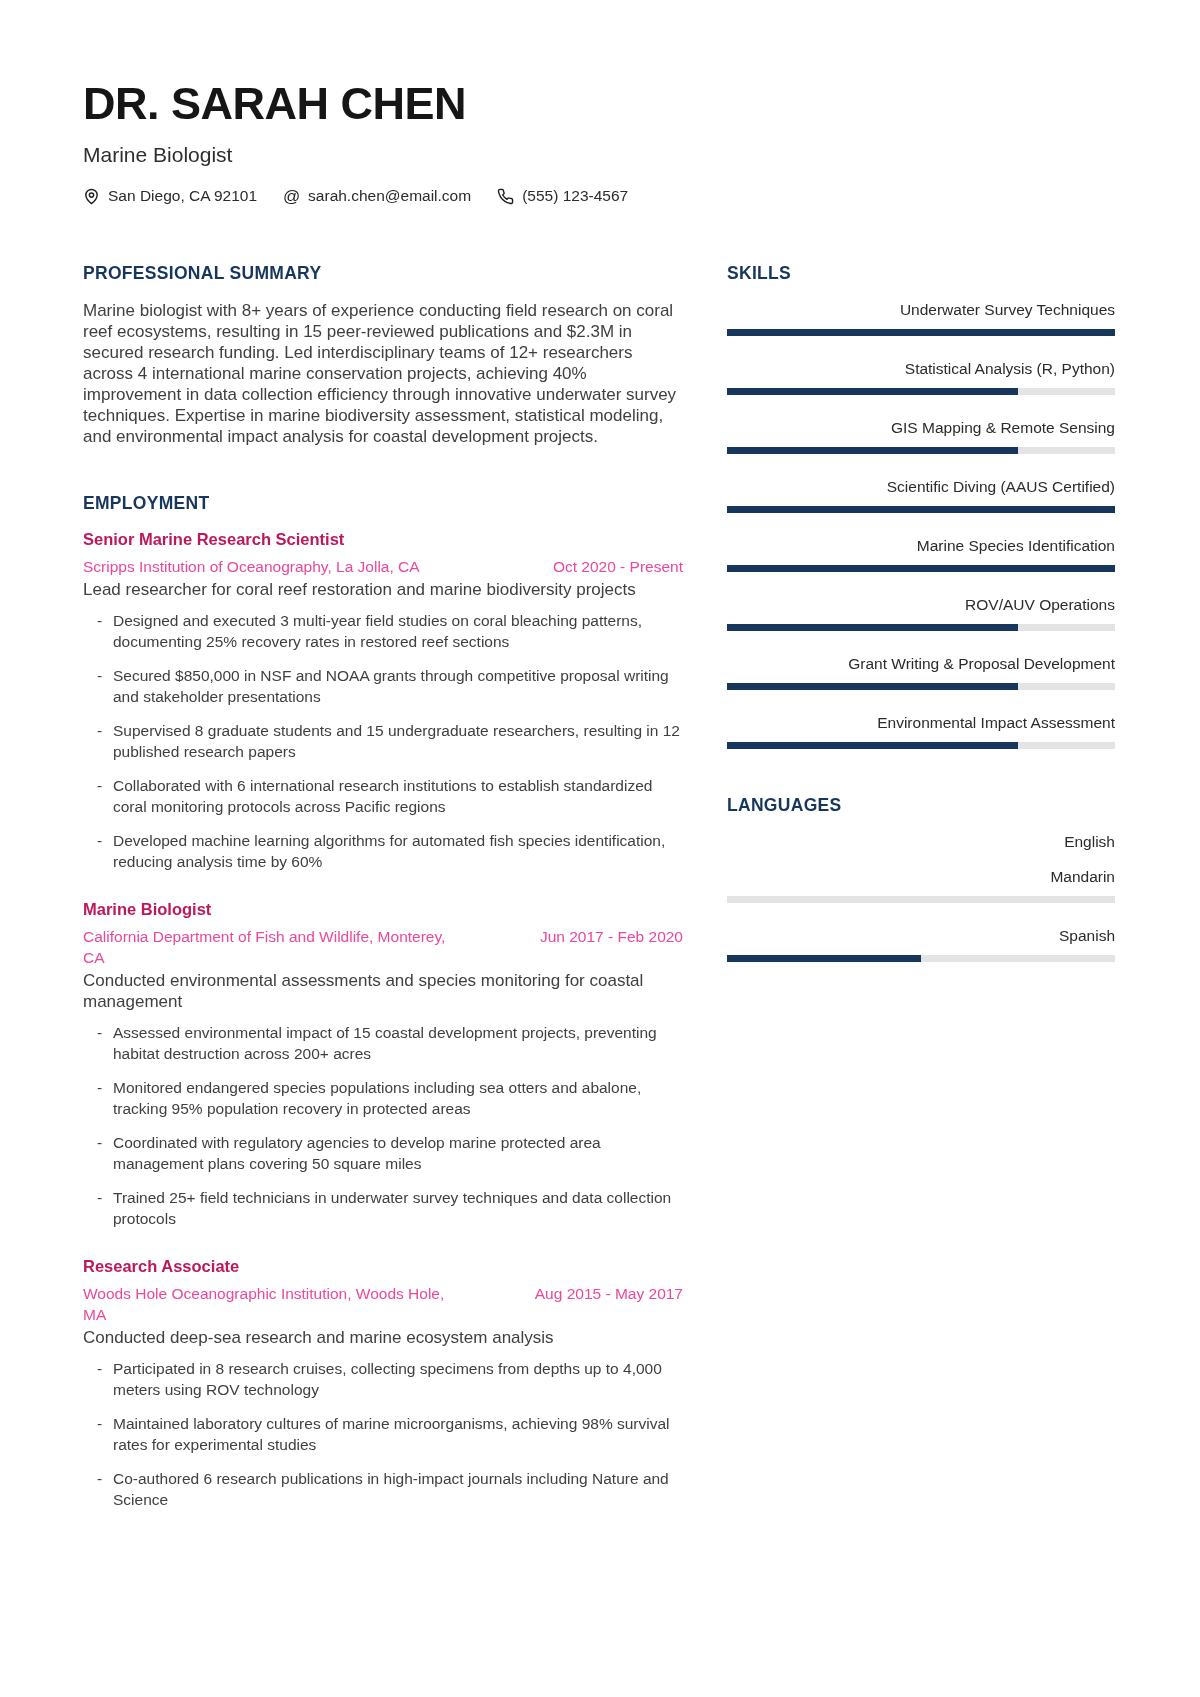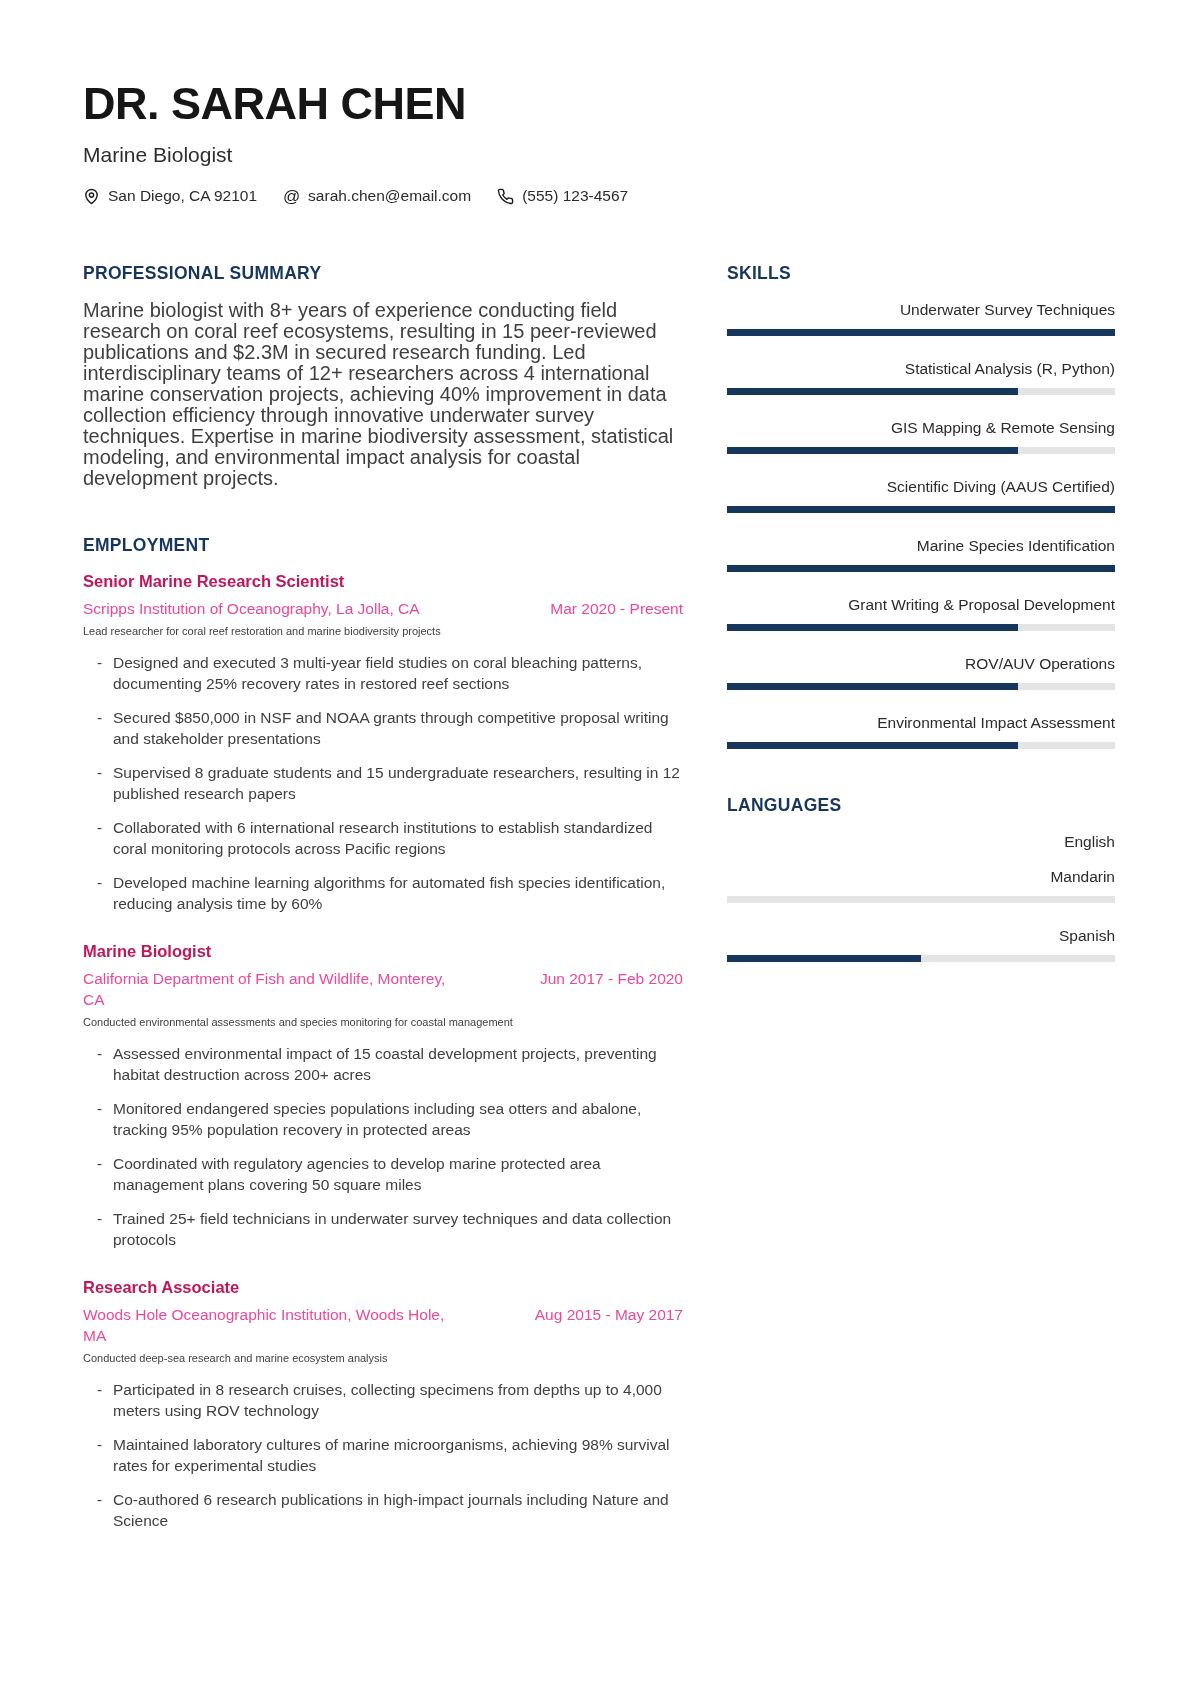--- a/index.html
+++ b/index.html
@@ -40,29 +40,29 @@
     display:grid;
     grid-template-columns:600px 388px;
     column-gap:44px;
     align-items:start;
   }
   .sec-heading{
     margin:0 0 16px 0;
     font-size:17.5px;font-weight:bold;color:#17365c;letter-spacing:0.3px;
   }
   
-  .summary-text{margin:0;font-size:20px;line-height:21px;color:#3f3f3f;}
+  .summary-text{margin:0;font-size:17px;line-height:21px;color:#3f3f3f;}
   .employment{margin-top:46px;}
   .job{margin-top:14px;margin-bottom:28px;}
   .job:last-child{margin-bottom:0;}
   .job-title{margin:0 0 7px 0;font-size:16.5px;font-weight:bold;color:#be185d;}
   .job-meta{display:flex;justify-content:space-between;align-items:flex-start;font-size:15.5px;color:#ec4899;line-height:21px;}
   .company{max-width:365px;}
   .dates{white-space:nowrap;text-align:right;}
-  .job-desc{margin:2px 0 10px 0;font-size:11px;line-height:21px;color:#3f3f3f;}
+  .job-desc{margin:2px 0 10px 0;font-size:17px;line-height:21px;color:#3f3f3f;}
   .bullets{margin:0;}
   .bullet{
     position:relative;
     padding-left:30px;
     margin-bottom:13px;
     font-size:15.5px;line-height:21px;color:#3f3f3f;
   }
   .bullet:last-child{margin-bottom:0;}
   .bullet::before{
     content:"-";
@@ -119,21 +119,21 @@
         <p class="summary-text">Marine biologist with 8+ years of experience conducting field research on coral reef ecosystems, resulting in 15 peer-reviewed publications and $2.3M in secured research funding. Led interdisciplinary teams of 12+ researchers across 4 international marine conservation projects, achieving 40% improvement in data collection efficiency through innovative underwater survey techniques. Expertise in marine biodiversity assessment, statistical modeling, and environmental impact analysis for coastal development projects.</p>
       </section>
 
       <section class="employment">
         <h3 class="sec-heading">EMPLOYMENT</h3>
 
         <section class="job">
           <h4 class="job-title">Senior Marine Research Scientist</h4>
           <div class="job-meta">
             <div class="company">Scripps Institution of Oceanography, La Jolla, CA</div>
-            <div class="dates">Mar 2020 - Present</div>
+            <div class="dates">Oct 2020 - Present</div>
           </div>
           <p class="job-desc">Lead researcher for coral reef restoration and marine biodiversity projects</p>
           <div class="bullets">
             <div class="bullet">Designed and executed 3 multi-year field studies on coral bleaching patterns, documenting 25% recovery rates in restored reef sections</div>
             <div class="bullet">Secured $850,000 in NSF and NOAA grants through competitive proposal writing and stakeholder presentations</div>
             <div class="bullet">Supervised 8 graduate students and 15 undergraduate researchers, resulting in 12 published research papers</div>
             <div class="bullet">Collaborated with 6 international research institutions to establish standardized coral monitoring protocols across Pacific regions</div>
             <div class="bullet">Developed machine learning algorithms for automated fish species identification, reducing analysis time by 60%</div>
           </div>
         </section>
@@ -199,27 +199,27 @@
               <div class="fill" style="width: 100%;"></div>
             </div>
         </div>
         <div class="skill">
           <div class="skill-name">Marine Species Identification</div>
           <div class="bar">
               <div class="fill" style="width: 100%;"></div>
             </div>
         </div>
         <div class="skill">
+          <div class="skill-name">ROV/AUV Operations</div>
+          <div class="bar">
+              <div class="fill" style="width: 75%;"></div>
+            </div>
+        </div>
+        <div class="skill">
           <div class="skill-name">Grant Writing &amp; Proposal Development</div>
-          <div class="bar">
-              <div class="fill" style="width: 75%;"></div>
-            </div>
-        </div>
-        <div class="skill">
-          <div class="skill-name">ROV/AUV Operations</div>
           <div class="bar">
               <div class="fill" style="width: 75%;"></div>
             </div>
         </div>
         <div class="skill">
           <div class="skill-name">Environmental Impact Assessment</div>
           <div class="bar">
               <div class="fill" style="width: 75%;"></div>
             </div>
         </div>

